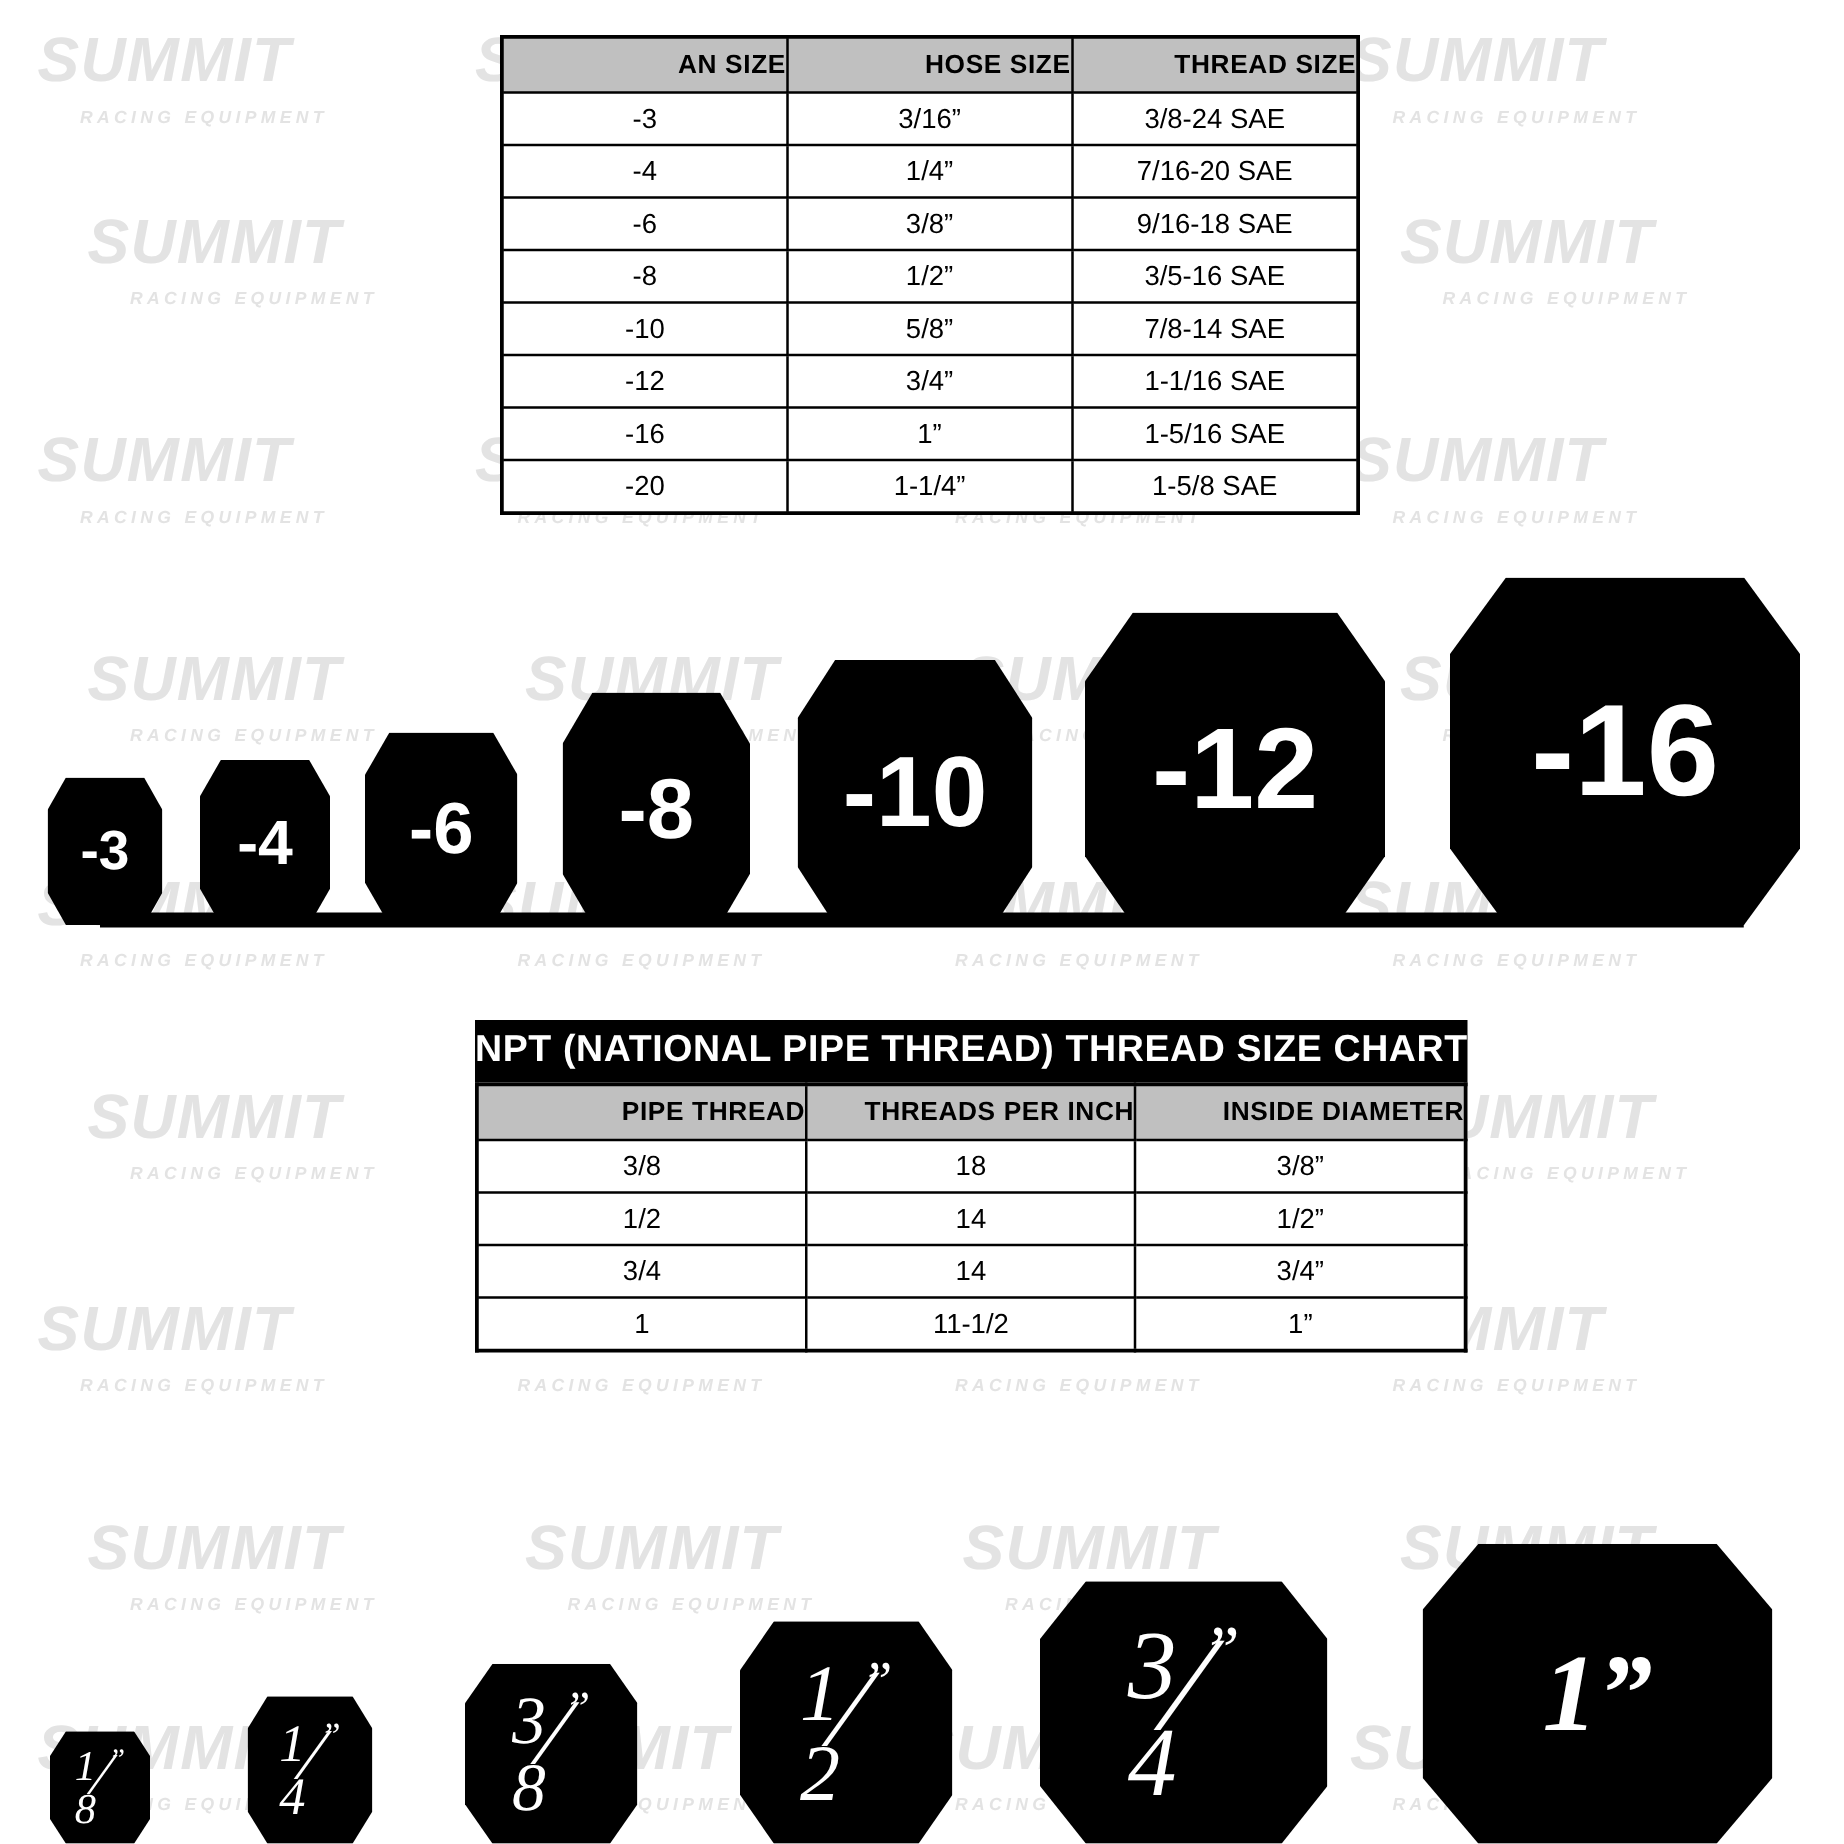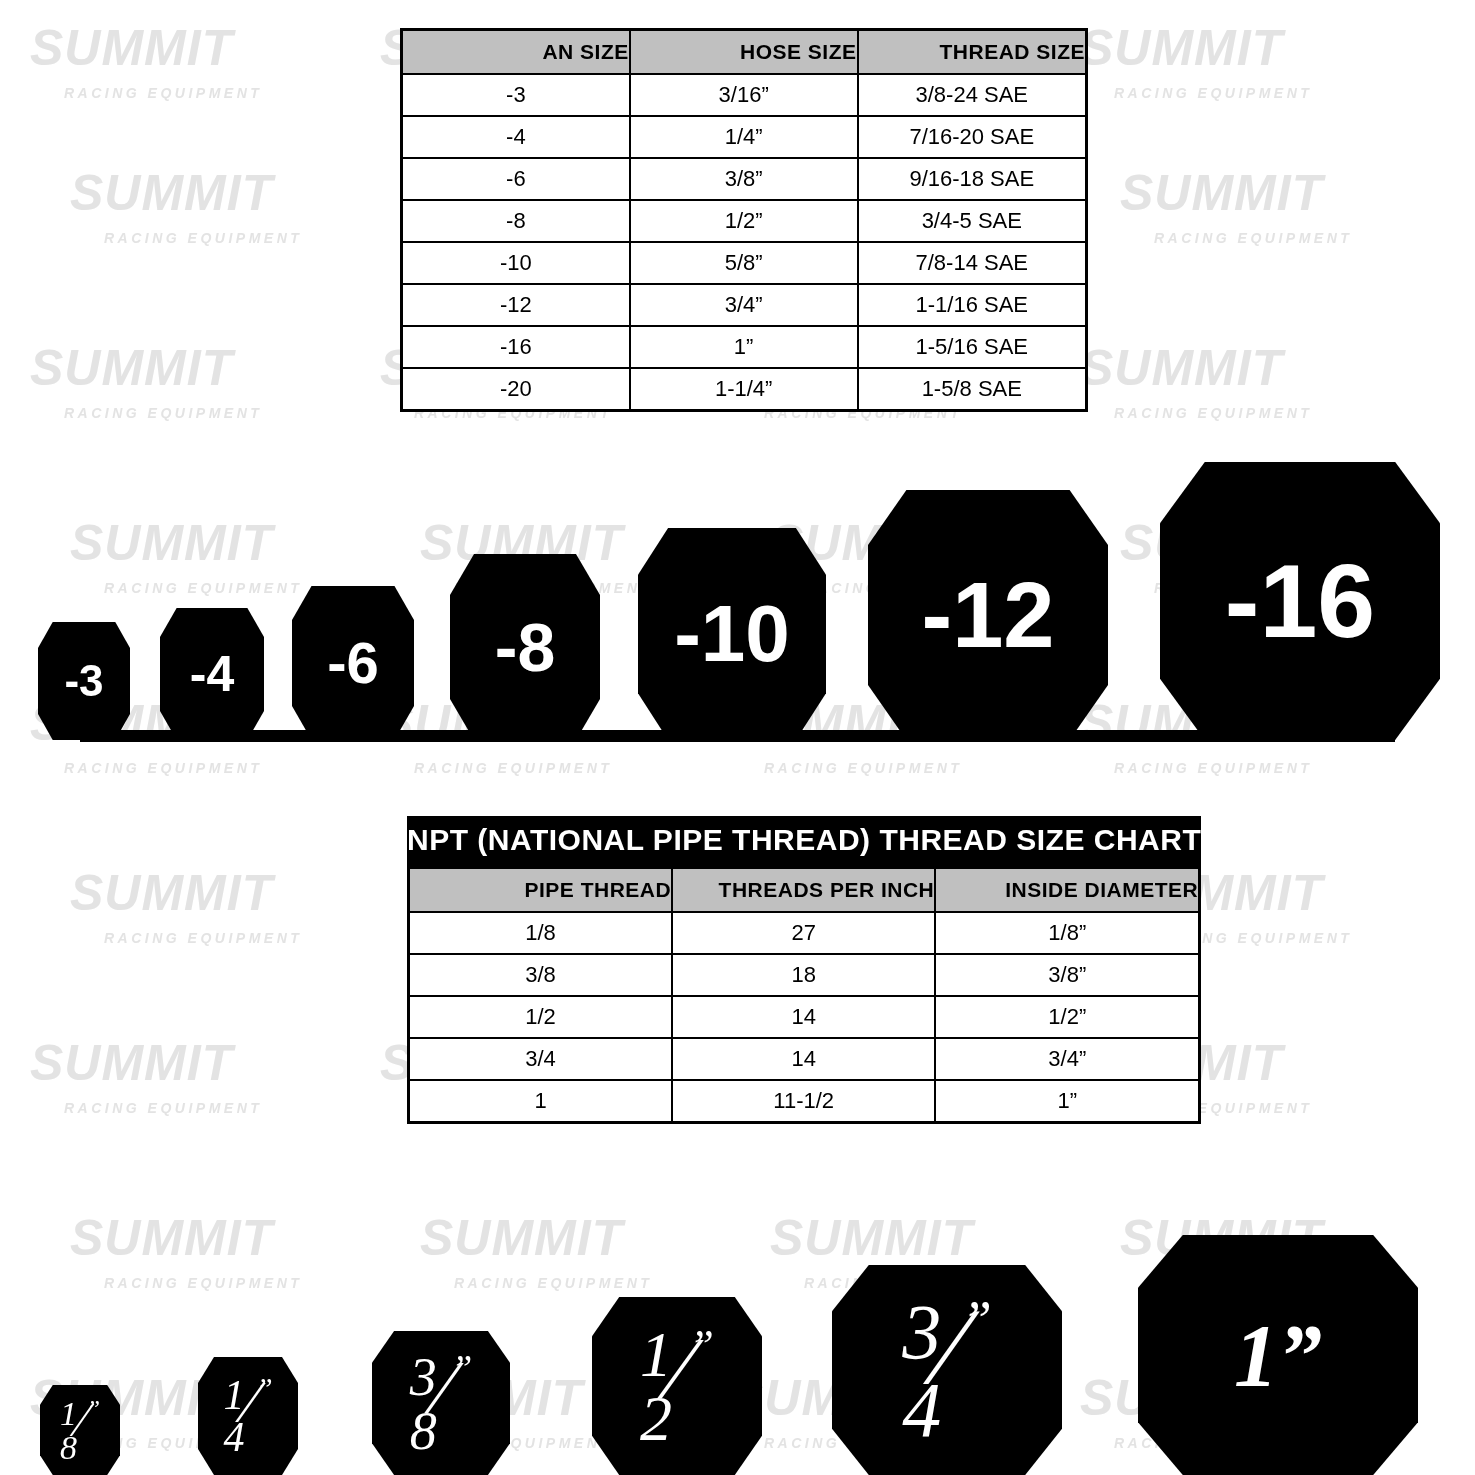--- a/index.html
+++ b/index.html
@@ -97,21 +97,21 @@
     text-align: center;
     background: #fff;
   }
 
   #an-chart {
     left: 400px;
     top: 28px;
     width: 688px;
   }
   #npt-chart {
-    left: 407px;
+    left: 380px;
     top: 816px;
     width: 688px;
   }
 
   
   .nut-row {
     position: absolute;
     left: 0;
     width: 1475px;
     height: 260px;
@@ -365,21 +365,21 @@
         <td>7/16-20 SAE</td>
       </tr>
       <tr>
         <td>-6</td>
         <td>3/8”</td>
         <td>9/16-18 SAE</td>
       </tr>
       <tr>
         <td>-8</td>
         <td>1/2”</td>
-        <td>3/4-5 SAE</td>
+        <td>3/5-16 SAE</td>
       </tr>
       <tr>
         <td>-10</td>
         <td>5/8”</td>
         <td>7/8-14 SAE</td>
       </tr>
       <tr>
         <td>-12</td>
         <td>3/4”</td>
         <td>1-1/16 SAE</td>
@@ -521,25 +521,20 @@
   <table class="chart" id="npt-chart">
     <caption>NPT (NATIONAL PIPE THREAD) THREAD SIZE CHART</caption>
     <thead>
       <tr>
         <th style="width:33.3%">PIPE THREAD</th>
         <th style="width:33.3%">THREADS PER INCH</th>
         <th style="width:33.4%">INSIDE DIAMETER</th>
       </tr>
     </thead>
     <tbody>
-      <tr>
-        <td>1/8</td>
-        <td>27</td>
-        <td>1/8”</td>
-      </tr>
       <tr>
         <td>3/8</td>
         <td>18</td>
         <td>3/8”</td>
       </tr>
       <tr>
         <td>1/2</td>
         <td>14</td>
         <td>1/2”</td>
       </tr>

